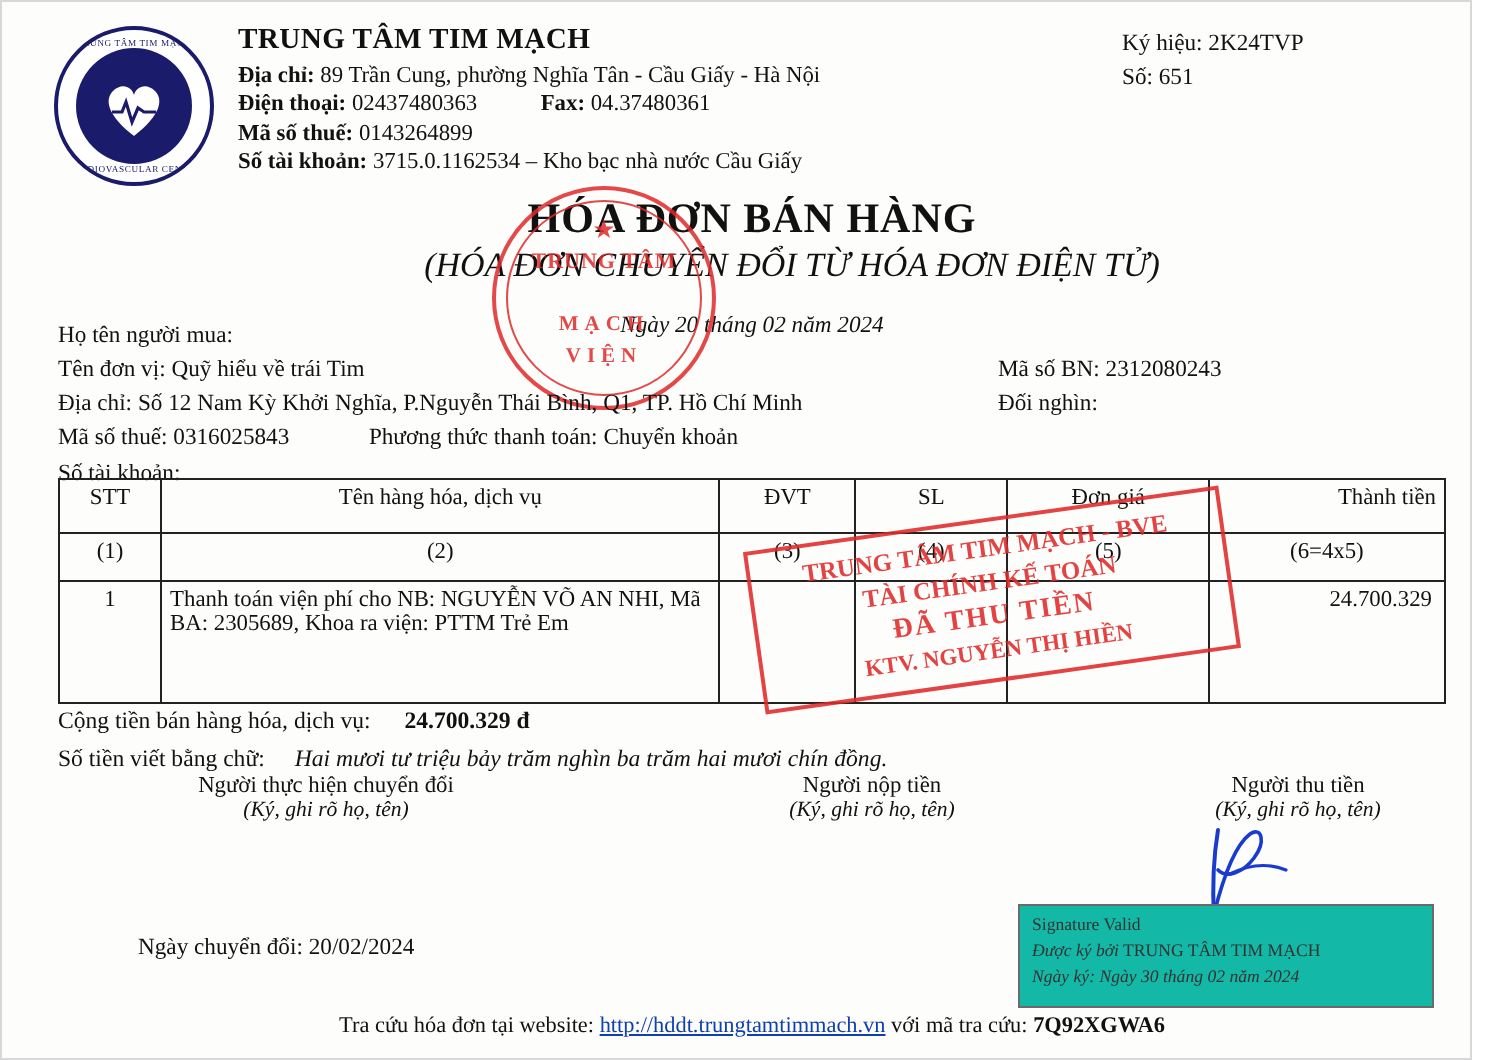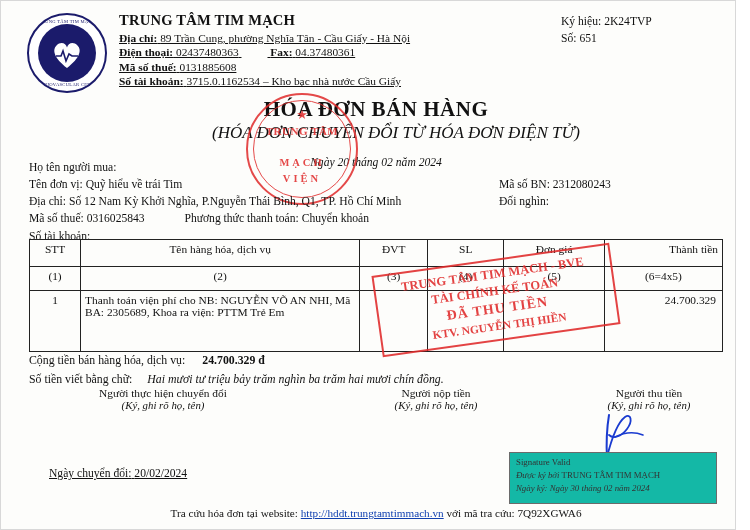--- a/index.html
+++ b/index.html
@@ -85,21 +85,21 @@
     padding-left: 8px;
     line-height: 1.28;
     font-size: 11.4px;
   }
   .hdr-title {
     font-weight: bold;
     font-size: 14.6px;
     letter-spacing: 0.2px;
     margin-bottom: 1px;
   }
-  .hdr-line { white-space: nowrap; text-decoration: underline; }
+  .hdr-line { white-space: nowrap; }
   .hdr-line b { font-weight: bold; }
   .hdr-inline-gap { display: inline-block; width: 26px; }
 
   .hdr-right {
     flex: 0 0 168px;
     font-size: 11.6px;
     line-height: 1.5;
     padding-top: 2px;
     padding-left: 6px;
   }
@@ -197,24 +197,23 @@
   }
   .sig { text-align: center; }
   .sig.one { flex: 0 0 268px; }
   .sig.two { flex: 0 0 230px; }
   .sig.three { flex: 1 1 auto; }
   .sig .nm { }
   .sig .sub { font-style: italic; font-size: 10.8px; }
 
   .convert-date {
     position: absolute;
-    left: 48px;
+    left: 68px;
     top: 466px;
     font-size: 11.6px;
-    text-decoration: underline;
   }
 
   
   .sigbox {
     position: absolute;
     left: 508px;
     top: 451px;
     width: 208px;
     min-height: 52px;
     border: 1px solid #6b6b6b;
@@ -242,21 +241,21 @@
     left: 0;
     top: 506px;
     width: 750px;
     text-align: center;
     font-size: 11.2px;
   }
   .footer a {
     color: #1040b0;
     text-decoration: underline;
   }
-  .footer .code { font-weight: normal; }
+  .footer .code { font-weight: bold; }
 
   
   .stamp-round {
     position: absolute;
     left: 245px;
     top: 92px;
     width: 108px;
     height: 108px;
     border-radius: 50%;
     border: 2.2px solid #e02a2a;
@@ -357,21 +356,21 @@
       </div>
       <div class="hdr-line">
         <b>Điện thoại:</b>
         <span>02437480363</span>
         <span class="hdr-inline-gap"></span>
         <b>Fax:</b>
         <span>04.37480361</span>
       </div>
       <div class="hdr-line">
         <b>Mã số thuế:</b>
-        <span>0131885608</span>
+        <span>0143264899</span>
       </div>
       <div class="hdr-line">
         <b>Số tài khoản:</b>
         <span>3715.0.1162534</span>
         <span>– Kho bạc nhà nước Cầu Giấy</span>
       </div>
     </div>
 
     <div class="hdr-right">
       <div>

